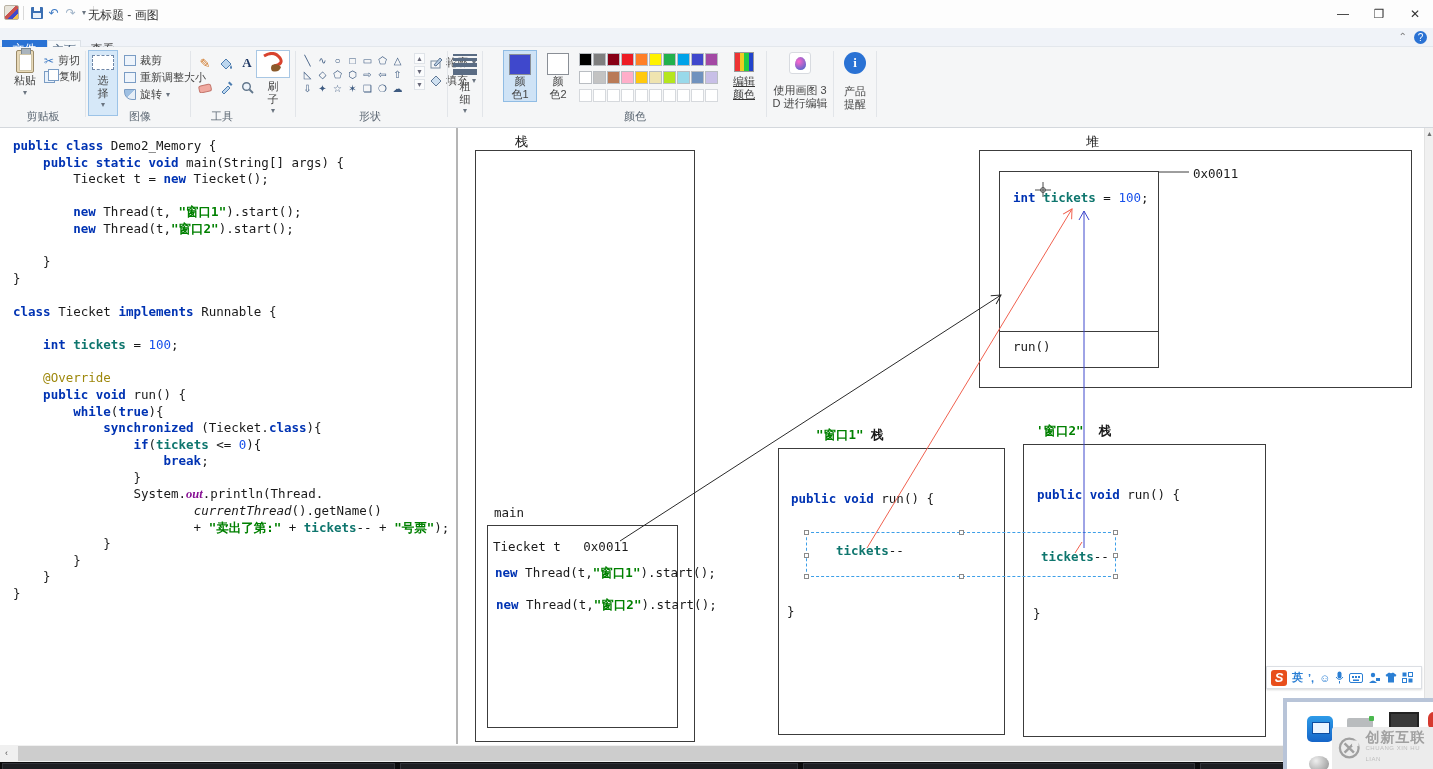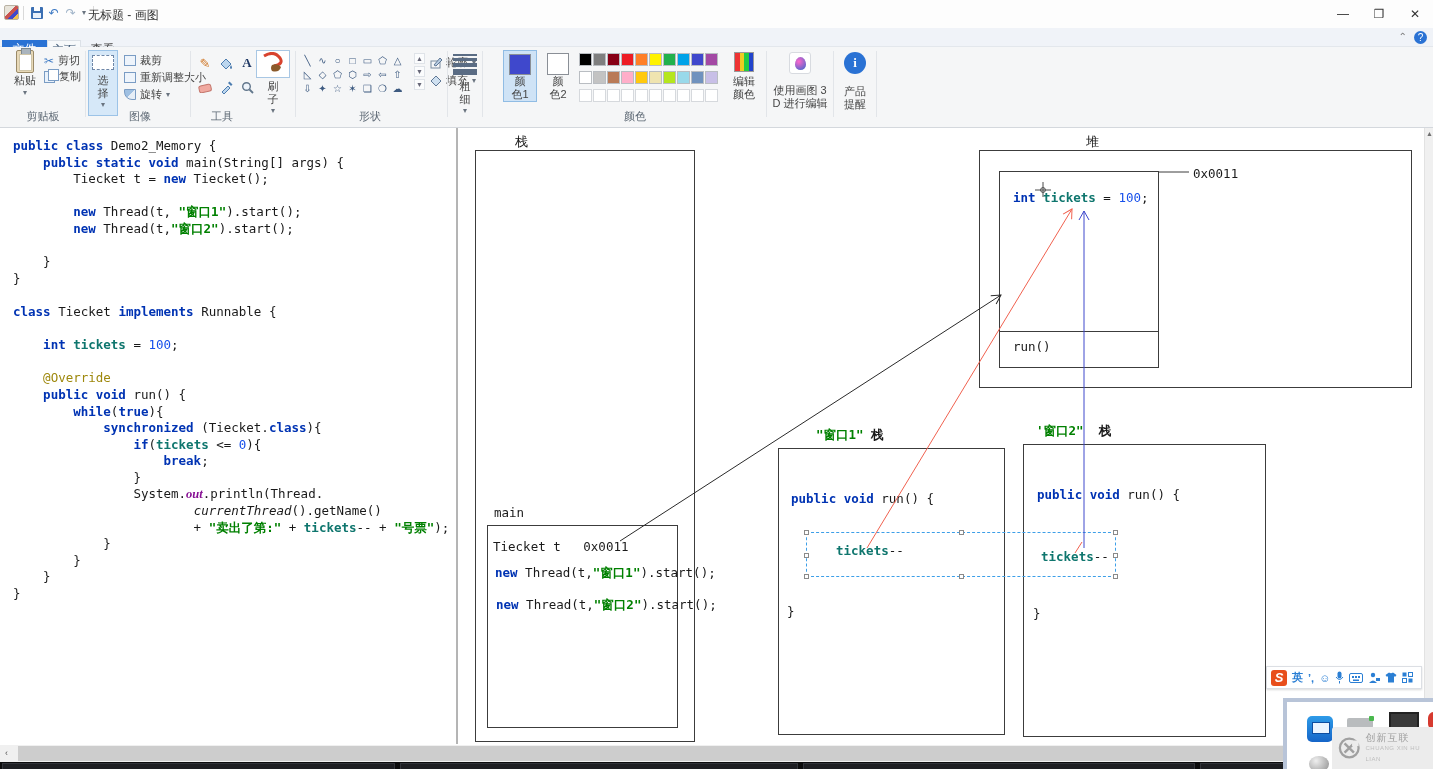--- a/index.html
+++ b/index.html
@@ -100,21 +100,21 @@
   #vidwin { position:absolute; left:1283px; top:698px; width:150px; height:71px; background:#fff; border-left:4px solid #b8c4d8; border-top:4px solid #b8c4d8; }
   .app-ic { position:absolute; left:20px; top:14px; width:26px; height:26px; border-radius:5px; background:linear-gradient(180deg,#2e9be8,#1565c8); }
   .app-ic:before { content:""; position:absolute; left:5px; top:6px; width:16px; height:10px; background:#eaf4ff; border:1px solid #0d4da0; }
   .laptop-ic { position:absolute; left:60px; top:16px; width:26px; height:10px; background:#b9bcbe; border-radius:2px; box-shadow:0 3px 0 #d7d9da; }
   .laptop-led { position:absolute; left:82px; top:14px; width:5px; height:5px; background:#49b84d; border-radius:1px; }
   .monitor-ic { position:absolute; left:102px; top:10px; width:30px; height:20px; background:#3a3a3a; border:2px solid #222; }
   .red-ic { position:absolute; left:141px; top:10px; width:14px; height:18px; background:#d63a2f; border-radius:6px 0 0 6px; }
   .sphere-ic { position:absolute; left:22px; top:54px; width:20px; height:16px; border-radius:50%; background:radial-gradient(circle at 35% 30%, #efefef, #8e8e8e); }
   #wm { position:absolute; left:1332px; top:727px; width:101px; height:42px; background:#ececec; border-radius:3px 0 0 0; display:flex; align-items:center; padding-left:6px; gap:5px; }
   #wm-texts { line-height:11px; }
-  #wm-brand { font-size:10px; font-weight:normal; color:#a0a0a0; letter-spacing:1px; }
+  #wm-brand { font-size:14px; font-weight:bold; color:#a0a0a0; letter-spacing:1px; }
   #wm-sub { font-size:6px; color:#bdbdbd; letter-spacing:.5px; }
 </style>
 </head>
 <body>
 
 <div id="titlebar">
   <div class="qat" style="left:4px;">
     <div class="paint-logo"></div>
     <div class="qat-sep"></div>
     <div class="qat-btn">
@@ -308,21 +308,21 @@
   <div class="swatch-btn" style="left:541px; top:3px;">
     <div class="cur-swatch" style="background: rgb(255, 255, 255);"></div>
     <div class="wrap2">颜
 色2</div>
   </div>
   <div style="position:absolute; left:579px; top:6px; width:152px;">
     <div id="palette-r1"><div class="pal-cell" style="background: rgb(0, 0, 0);"></div><div class="pal-cell" style="background: rgb(127, 127, 127);"></div><div class="pal-cell" style="background: rgb(136, 0, 21);"></div><div class="pal-cell" style="background: rgb(237, 28, 36);"></div><div class="pal-cell" style="background: rgb(255, 127, 39);"></div><div class="pal-cell" style="background: rgb(255, 242, 0);"></div><div class="pal-cell" style="background: rgb(34, 177, 76);"></div><div class="pal-cell" style="background: rgb(0, 162, 232);"></div><div class="pal-cell" style="background: rgb(63, 72, 204);"></div><div class="pal-cell" style="background: rgb(163, 73, 164);"></div></div>
     <div id="palette-r2"><div class="pal-cell" style="background: rgb(255, 255, 255);"></div><div class="pal-cell" style="background: rgb(195, 195, 195);"></div><div class="pal-cell" style="background: rgb(185, 122, 87);"></div><div class="pal-cell" style="background: rgb(255, 174, 201);"></div><div class="pal-cell" style="background: rgb(255, 201, 14);"></div><div class="pal-cell" style="background: rgb(239, 228, 176);"></div><div class="pal-cell" style="background: rgb(181, 230, 29);"></div><div class="pal-cell" style="background: rgb(153, 217, 234);"></div><div class="pal-cell" style="background: rgb(112, 146, 190);"></div><div class="pal-cell" style="background: rgb(200, 191, 231);"></div></div>
     <div id="palette-r3"><div class="pal-cell" style="background: rgb(255, 255, 255); border-color: rgb(214, 217, 221);"></div><div class="pal-cell" style="background: rgb(255, 255, 255); border-color: rgb(214, 217, 221);"></div><div class="pal-cell" style="background: rgb(255, 255, 255); border-color: rgb(214, 217, 221);"></div><div class="pal-cell" style="background: rgb(255, 255, 255); border-color: rgb(214, 217, 221);"></div><div class="pal-cell" style="background: rgb(255, 255, 255); border-color: rgb(214, 217, 221);"></div><div class="pal-cell" style="background: rgb(255, 255, 255); border-color: rgb(214, 217, 221);"></div><div class="pal-cell" style="background: rgb(255, 255, 255); border-color: rgb(214, 217, 221);"></div><div class="pal-cell" style="background: rgb(255, 255, 255); border-color: rgb(214, 217, 221);"></div><div class="pal-cell" style="background: rgb(255, 255, 255); border-color: rgb(214, 217, 221);"></div><div class="pal-cell" style="background: rgb(255, 255, 255); border-color: rgb(214, 217, 221);"></div></div>
   </div>
-  <div class="bigbtn" style="left:733px; top:5px;">
+  <div class="bigbtn" style="left:733px; top:5px;text-decoration:underline;">
     <div class="rainbow"></div>
     <div class="wrap2" style="margin-top:3px;">编辑
 颜色</div>
   </div>
   <div class="grp-caption" style="left:600px; width:70px;">颜色</div>
   <div class="rib-sep" style="left:766px;"></div>
 
   <div class="bigbtn" style="left:772px; top:5px; width:56px;">
     <div class="p3d-ic">
         <div class="p3d-drop"></div>

